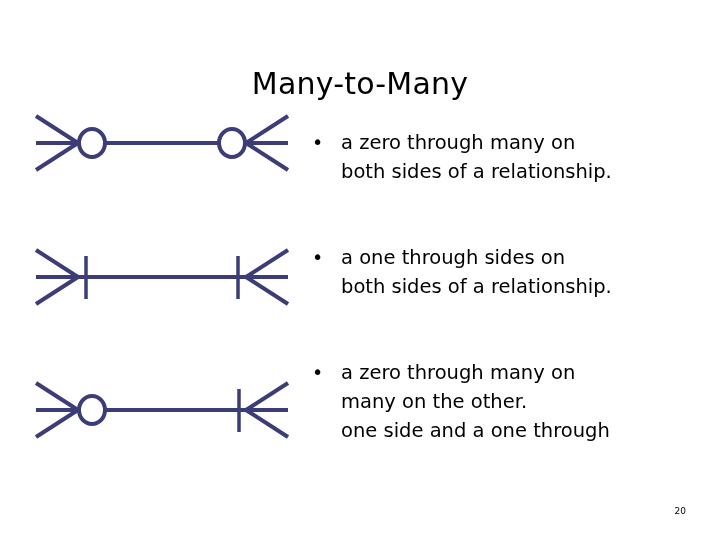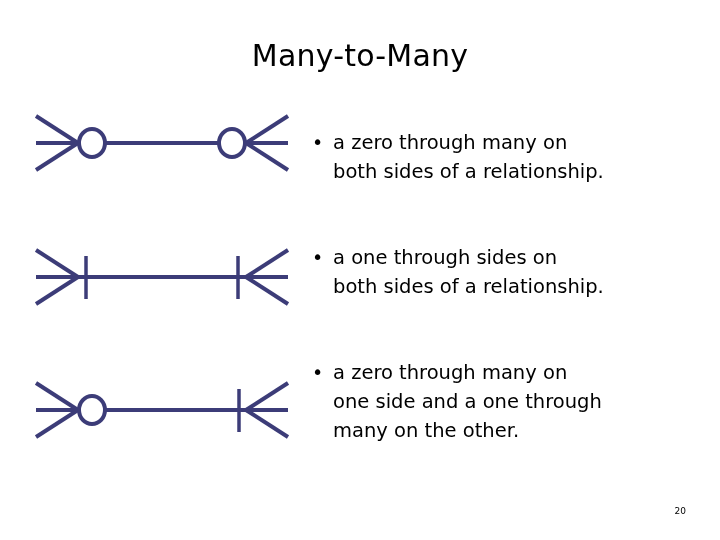--- a/index.html
+++ b/index.html
@@ -16,21 +16,21 @@
     color: #000000;
   }
   #slide {
     position: absolute;
     inset: 0;
     background: #ffffff;
   }
   #slide-title {
     position: absolute;
     left: 0;
-    top: 38px;
+    top: 66px;
     width: 720px;
     text-align: center;
     font-size: 30px;
     line-height: 36px;
     font-weight: 400;
     letter-spacing: 0.2px;
     color: #000000;
     white-space: nowrap;
   }
   .diagram-row {
@@ -70,20 +70,21 @@
     text-align: left;
     padding-left: 6px;
     box-sizing: border-box;
     color: #000000;
   }
   .bullet-text {
     flex: 1 1 auto;
     font-size: 19.5px;
     line-height: 29px;
     color: #000000;
+    margin-left: 8px;
   }
   #page-number {
     position: absolute;
     right: 34px;
     top: 505px;
     font-size: 9px;
     line-height: 12px;
     color: #000000;
     text-align: right;
   }
@@ -176,23 +177,23 @@
     </div>
   </div>
 
   <div class="bullet-block" id="bullet-3">
     <div class="bullet-line">
       <span class="bullet-marker">•</span>
       <span class="bullet-text">a zero through many on</span>
     </div>
     <div class="bullet-line">
       <span class="bullet-marker"></span>
-      <span class="bullet-text">one side and a one through</span>
+      <span class="bullet-text">many on the other.</span>
     </div>
     <div class="bullet-line">
       <span class="bullet-marker"></span>
-      <span class="bullet-text">many on the other.</span>
+      <span class="bullet-text">one side and a one through</span>
     </div>
   </div>
 
   <div id="page-number">20</div>
 
 </div>
 
 </body></html>

